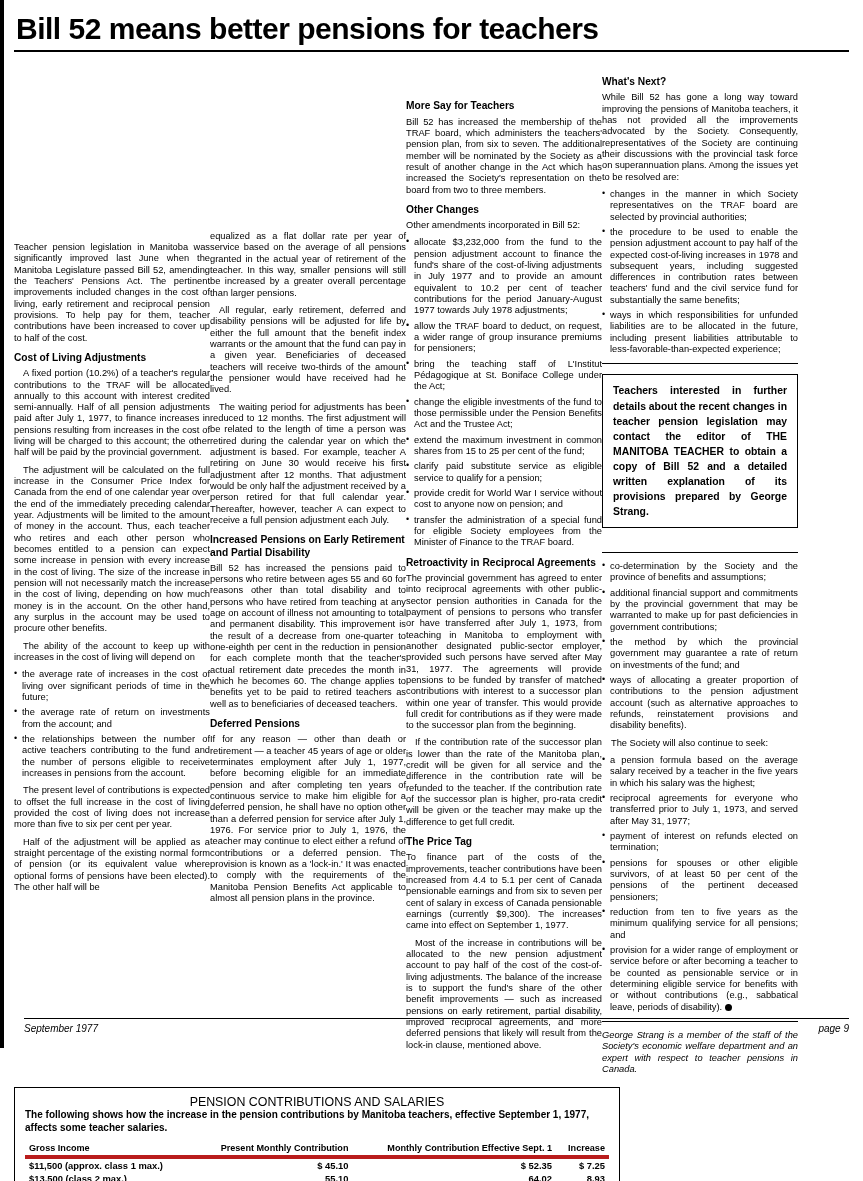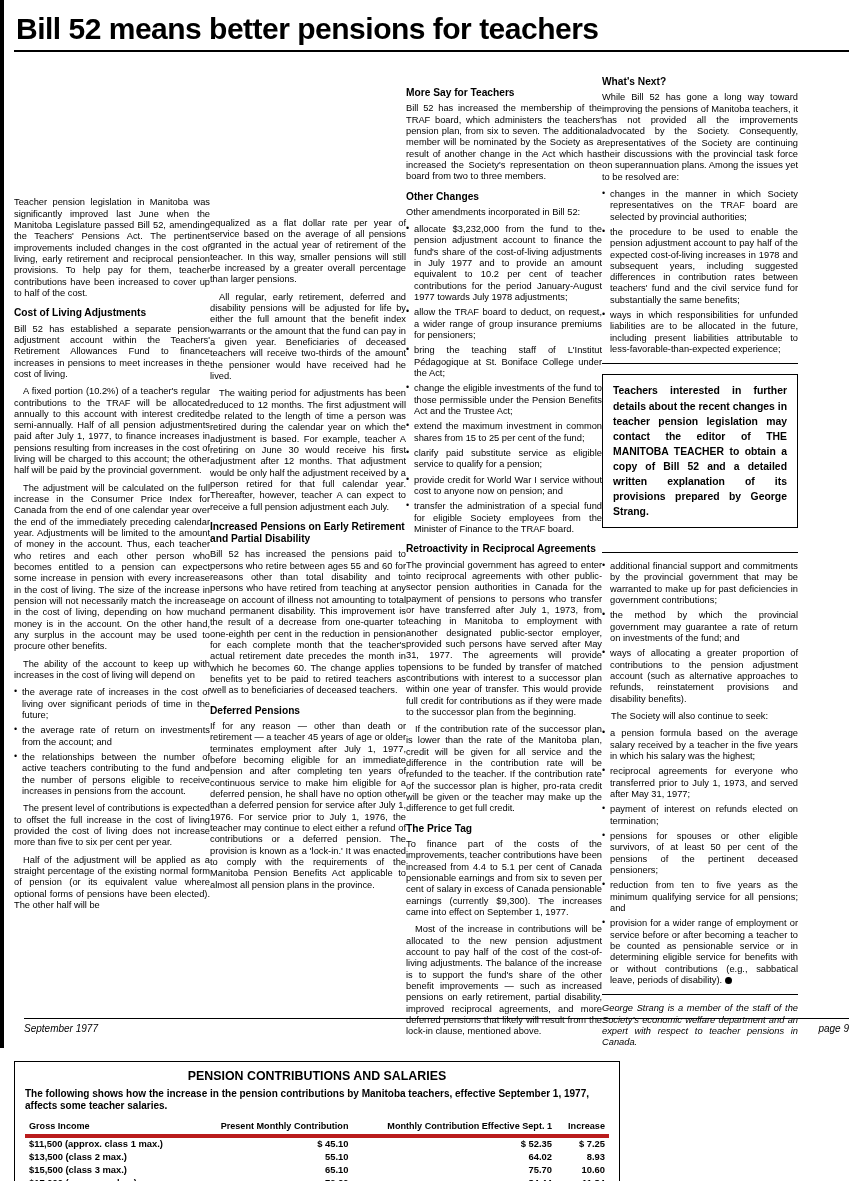--- a/index.html
+++ b/index.html
@@ -113,23 +113,22 @@
     margin-left: 3px;
   }
   
   .table-box {
     border: 1px solid #000;
     padding: 7px 10px 8px 10px;
     margin-top: 4px;
   }
   .table-title {
     text-align: center;
-    font-weight: bold;
+    font-weight: normal;
     font-size: 12.4px;
-    margin-bottom: 5px;
   }
   .table-lead {
     font-weight: bold;
     font-size: 10px;
     line-height: 1.28;
     margin-bottom: 8px;
   }
   table.salary {
     border-collapse: collapse;
     font-size: 9.4px;
@@ -190,21 +189,20 @@
   <div class="left-bar"></div>
 
   <div class="headline">Bill 52 means better pensions for teachers</div>
   <div class="rule-top"></div>
 
   <div class="cols">
 
     <div class="col">
       <p>Teacher pension legislation in Manitoba was significantly improved last June when the Manitoba Legislature passed Bill 52, amending the Teachers' Pensions Act. The pertinent improvements included changes in the cost of living, early retirement and reciprocal pension provisions. To help pay for them, teacher contributions have been increased to cover up to half of the cost.</p>
       <h3 class="sub">Cost of Living Adjustments</h3>
-      <p>Bill 52 has established a separate pension adjustment account within the Teachers' Retirement Allowances Fund to finance increases in pensions to meet increases in the cost of living.</p>
       <p class="ind">A fixed portion (10.2%) of a teacher's regular contributions to the TRAF will be allocated annually to this account with interest credited semi-annually. Half of all pension adjustments paid after July 1, 1977, to finance increases in pensions resulting from increases in the cost of living will be charged to this account; the other half will be paid by the provincial government.</p>
       <p class="ind">The adjustment will be calculated on the full increase in the Consumer Price Index for Canada from the end of one calendar year over the end of the immediately preceding calendar year. Adjustments will be limited to the amount of money in the account. Thus, each teacher who retires and each other person who becomes entitled to a pension can expect some increase in pension with every increase in the cost of living. The size of the increase in pension will not necessarily match the increase in the cost of living, depending on how much money is in the account. On the other hand, any surplus in the account may be used to procure other benefits.</p>
       <p class="ind">The ability of the account to keep up with increases in the cost of living will depend on</p>
       <ul class="bullets">
         <li>the average rate of increases in the cost of living over significant periods of time in the future;</li>
         <li>the average rate of return on investments from the account; and</li>
         <li>the relationships between the number of active teachers contributing to the fund and the number of persons eligible to receive increases in pensions from the account.</li>
       </ul>
       <p class="ind">The present level of contributions is expected to offset the full increase in the cost of living provided the cost of living does not increase more than five to six per cent per year.</p>
       <p class="ind">Half of the adjustment will be applied as a straight percentage of the existing normal form of pension (or its equivalent value where optional forms of pensions have been elected). The other half will be</p>
@@ -250,20 +248,21 @@
         <li>changes in the manner in which Society representatives on the TRAF board are selected by provincial authorities;</li>
         <li>the procedure to be used to enable the pension adjustment account to pay half of the expected cost-of-living increases in 1978 and subsequent years, including suggested differences in contribution rates between teachers' fund and the civil service fund for substantially the same benefits;</li>
         <li>ways in which responsibilities for unfunded liabilities are to be allocated in the future, including present liabilities attributable to less-favorable-than-expected experience;</li>
       </ul>
       <div class="col4-rule"></div>
       <div class="boxed">
         <p>Teachers interested in further details about the recent changes in teacher pension legislation may contact the editor of THE MANITOBA TEACHER to obtain a copy of Bill 52 and a detailed written explanation of its provisions prepared by George Strang.</p>
       </div>
       <div class="col4-rule"></div>
       <ul class="bullets">
+        <li>co-determination by the Society and the province of benefits and assumptions;</li>
         <li>additional financial support and commitments by the provincial government that may be warranted to make up for past deficiencies in government contributions;</li>
         <li>the method by which the provincial government may guarantee a rate of return on investments of the fund; and</li>
         <li>ways of allocating a greater proportion of contributions to the pension adjustment account (such as alternative approaches to refunds, reinstatement provisions and disability benefits).</li>
       </ul>
       <p class="ind">The Society will also continue to seek:</p>
       <ul class="bullets">
         <li>a pension formula based on the average salary received by a teacher in the five years in which his salary was the highest;</li>
         <li>reciprocal agreements for everyone who transferred prior to July 1, 1973, and served after May 31, 1977;</li>
         <li>payment of interest on refunds elected on termination;</li>
         <li>pensions for spouses or other eligible survivors, of at least 50 per cent of the pensions of the pertinent deceased pensioners;</li>

